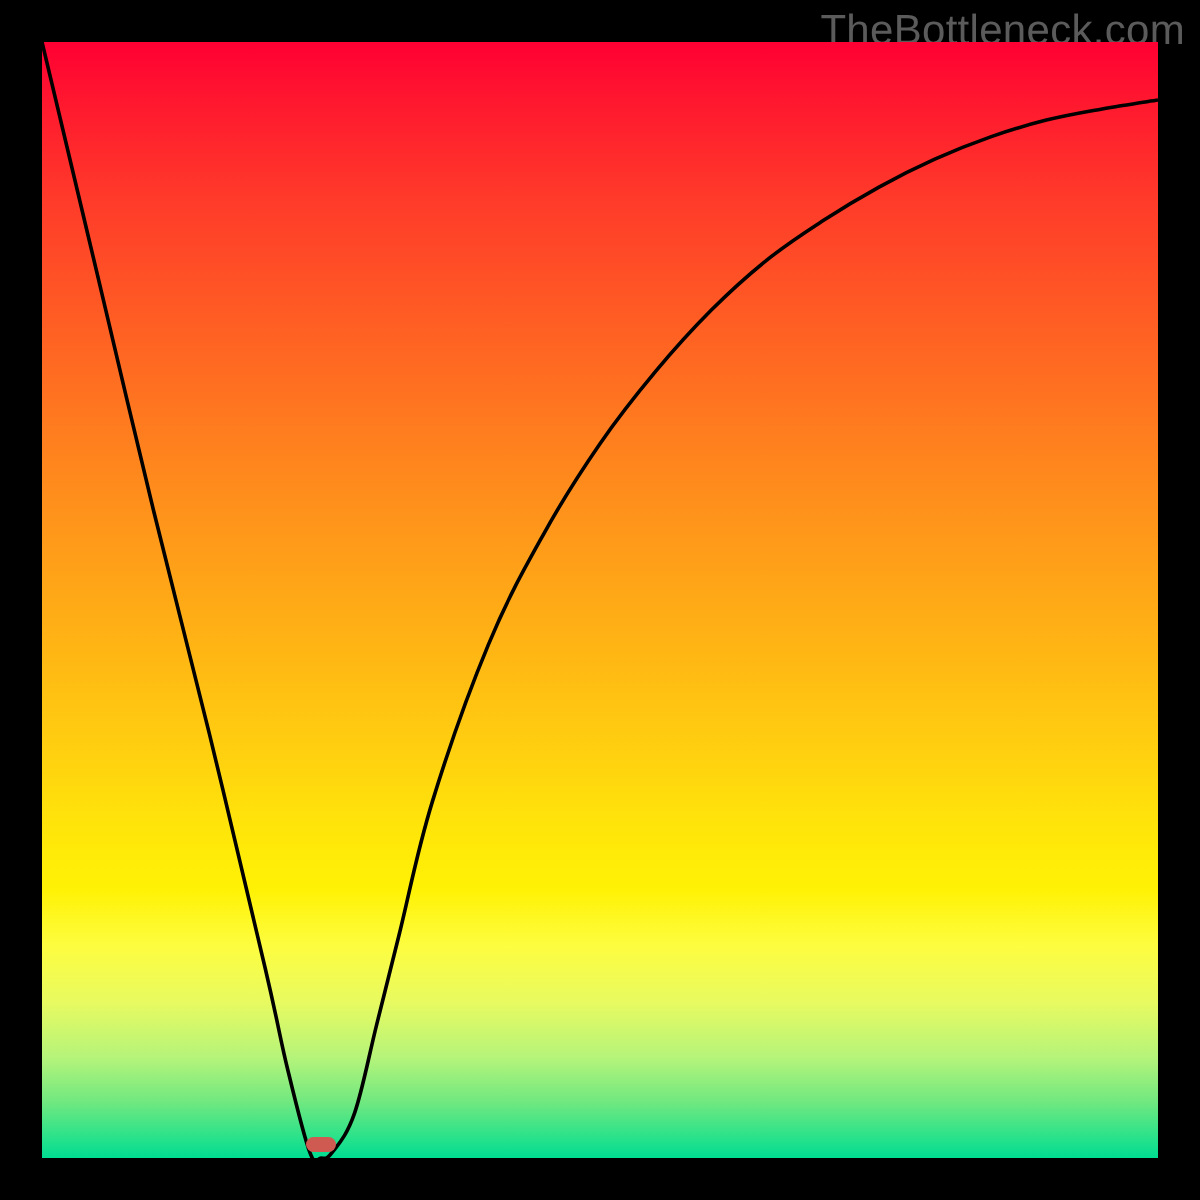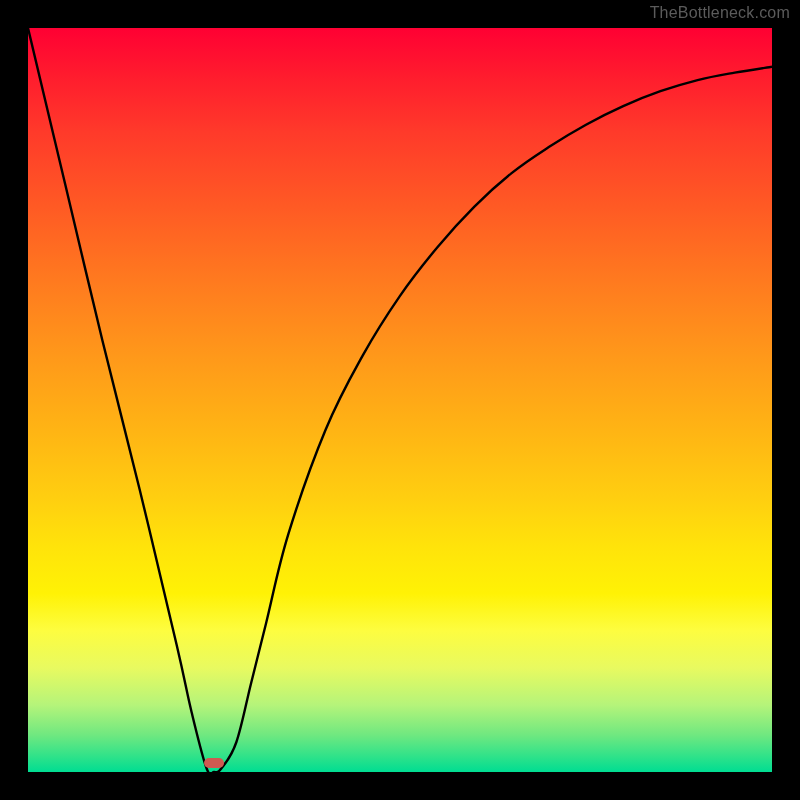--- a/index.html
+++ b/index.html
@@ -43,21 +43,21 @@
       #70e880 95%,
       #2de28a 98%,
       #00dd92 100%
     );
   }
   .watermark {
     position: absolute;
     top: 4px;
     right: 10px;
     color: #5b5b5b;
-    font-size: 16px;
+    font-size: 28px;
     letter-spacing: 0.2px;
     font-weight: 400;
   }
   svg.curve {
     position: absolute;
     top: 0;
     left: 0;
     width: 744px;
     height: 744px;
   }

